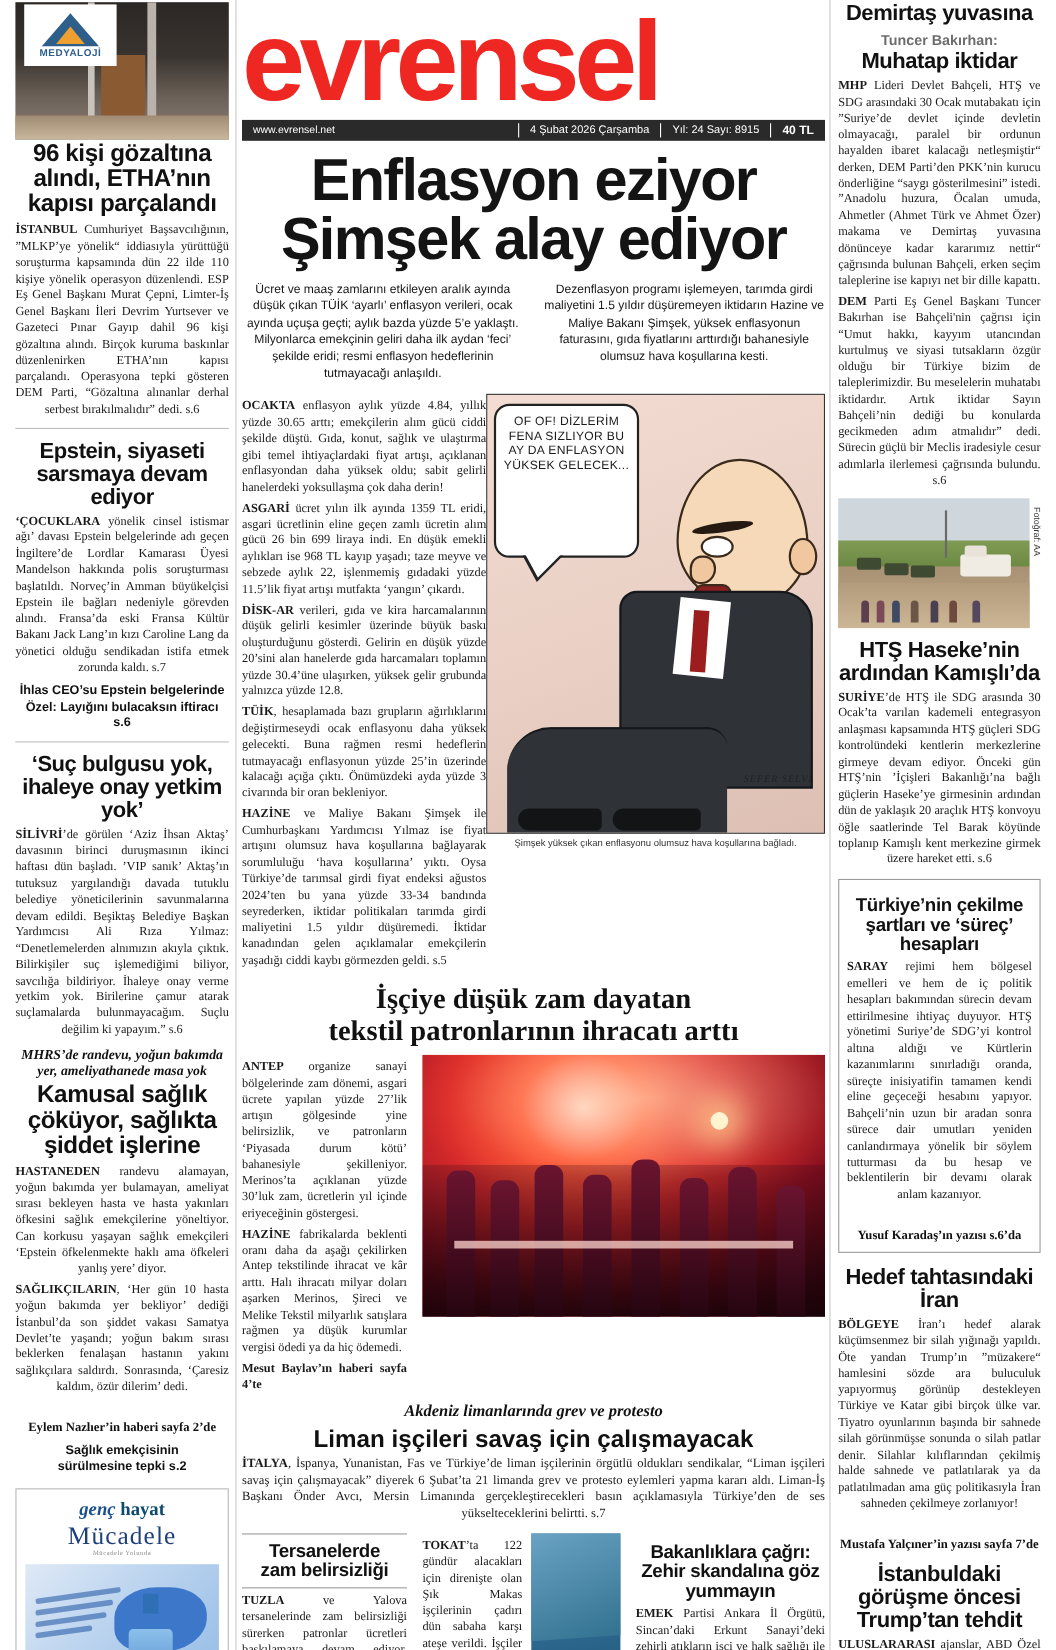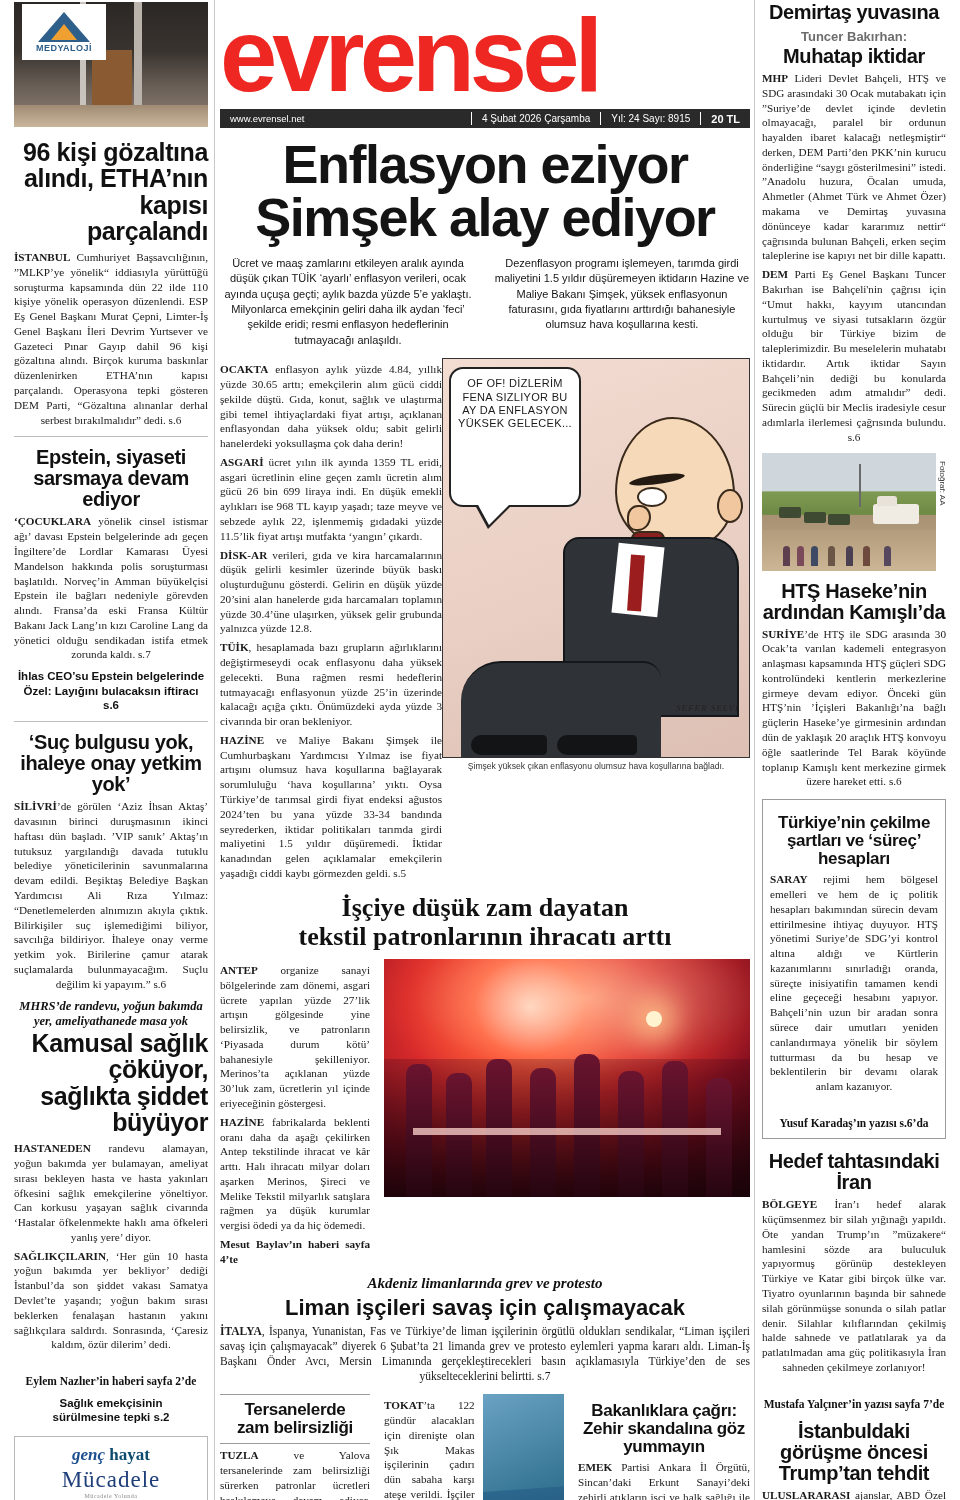--- a/index.html
+++ b/index.html
@@ -37,21 +37,21 @@
     position:relative; overflow:hidden;
   }
   .photo-door .dframe{position:absolute;left:34%;top:0;width:6px;height:100%;background:#c8c3bd;}
   .photo-door .dframe2{position:absolute;left:62%;top:0;width:8px;height:100%;background:#b9b3ac;}
   .photo-door .dpanel{position:absolute;left:40%;top:38%;width:21%;height:48%;background:#8a5a33;}
   .photo-door .dfloor{position:absolute;left:0;bottom:0;width:100%;height:18%;background:linear-gradient(180deg,#a08a73,#c9b79c);}
   .photo-door .dlock{position:absolute;left:30%;top:22%;width:8px;height:14px;background:#1b1715;border-radius:2px;}
 
   
   h1,h2,h3,h4 { font-family:"Liberation Sans", sans-serif; font-weight:bold; color:#111; }
-  .hl-xl { font-size:25px; line-height:1.05; text-align:right; margin:12px 0 6px; letter-spacing:-.4px;}
+  .hl-xl { font-size:22px; line-height:1.05; text-align:center; margin:0 0 6px; letter-spacing:-.4px;}
   .hl-lg { font-size:20px; line-height:1.05; text-align:center; margin:10px 0 4px; letter-spacing:-.4px;}
   .hl-md { font-size:17px; line-height:1.06; text-align:center; margin:8px 0 4px; letter-spacing:-.3px;}
   .kicker { font-family:"Liberation Sans",sans-serif; font-size:13px; font-weight:bold; color:#6d6d6d; text-align:center; margin-top:6px;}
   .kicker-it { font-family:"Liberation Serif",serif; font-style:italic; font-weight:bold; font-size:12.5px; text-align:center; color:#111; line-height:1.15; margin:8px 0 0;}
 
   
   .body { font-family:"Liberation Serif", serif; font-size:11.2px; line-height:1.32; text-align:justify; text-align-last:center; color:#1a1a1a; margin-top:4px; hyphens:auto;}
   .body b, .lead { font-weight:bold;margin-top:13px; }
   .body.jl { text-align:justify; text-align-last:left; }
   .refline { font-family:"Liberation Sans",sans-serif; font-size:11.5px; font-weight:bold; text-align:center; line-height:1.25; margin-top:7px;}
@@ -188,22 +188,22 @@
     <h2 class="hl-lg">Epstein, siyaseti sarsmaya devam ediyor</h2>
     <p class="body"><b>‘ÇOCUKLARA</b><span> yönelik cinsel istismar ağı’ davası Epstein belgelerinde adı geçen İngiltere’de Lordlar Kamarası Üyesi Mandelson hakkında polis soruşturması başlatıldı. Norveç’in Amman büyükelçisi Epstein ile bağları nedeniyle görevden alındı. Fransa’da eski Fransa Kültür Bakanı Jack Lang’ın kızı Caroline Lang da yönetici olduğu sendikadan istifa etmek zorunda kaldı. s.7</span></p>
     <div class="refline" style="white-space:pre-line">İhlas CEO’su Epstein belgelerinde
 Özel: Layığını bulacaksın iftiracı s.6</div>
 
     <div class="rule"></div>
     <h2 class="hl-lg">‘Suç bulgusu yok, ihaleye onay yetkim yok’</h2>
     <p class="body"><b>SİLİVRİ</b><span>’de görülen ‘Aziz İhsan Aktaş’ davasının birinci duruşmasının ikinci haftası dün başladı. ’VIP sanık’ Aktaş’ın tutuksuz yargılandığı davada tutuklu belediye yöneticilerinin savunmalarına devam edildi. Beşiktaş Belediye Başkan Yardımcısı Ali Rıza Yılmaz: “Denetlemelerden alnımızın akıyla çıktık. Bilirkişiler suç işlemediğimi biliyor, savcılığa bildiriyor. İhaleye onay verme yetkim yok. Birilerine çamur atarak suçlamalarda bulunmayacağım. Suçlu değilim ki yapayım.” s.6</span></p>
 
     <div class="kicker-it">MHRS’de randevu, yoğun bakımda yer, ameliyathanede masa yok</div>
-    <h2 class="hl-xl" style="margin-top:2px">Kamusal sağlık çöküyor, sağlıkta şiddet büyüyor</h2>
-    <p class="body"><b>HASTANEDEN</b><span> randevu alamayan, yoğun bakımda yer bulamayan, ameliyat sırası bekleyen hasta ve hasta yakınları öfkesini sağlık emekçilerine yöneltiyor. Can korkusu yaşayan sağlık civarında ‘Hastalar öfkelenmekte haklı ama öfkeleri yanlış yere’ diyor.</span></p>
+    <h2 class="hl-xl" style="margin-top:2px">Kamusal sağlık çöküyor, sağlıkta şiddet işlerine</h2>
+    <p class="body"><b>HASTANEDEN</b><span> randevu alamayan, yoğun bakımda yer bulamayan, ameliyat sırası bekleyen hasta ve hasta yakınları öfkesini sağlık emekçilerine yöneltiyor. Can korkusu yaşayan sağlık emekçileri ‘Epstein öfkelenmekte haklı ama öfkeleri yanlış yere’ diyor.</span></p>
     <p class="body"><b>SAĞLIKÇILARIN</b><span>, ‘Her gün 10 hasta yoğun bakımda yer bekliyor’ dediği İstanbul’da son şiddet vakası Samatya Devlet’te yaşandı; yoğun bakım sırası beklerken fenalaşan hastanın yakını sağlıkçılara saldırdı. Sonrasında, ‘Çaresiz kaldım, özür dilerim’ dedi.</span></p>
     <div class="refline-s">Eylem Nazlıer’in haberi sayfa 2’de</div>
     <div class="refline" style="white-space:pre-line">Sağlık emekçisinin
 sürülmesine tepki s.2</div>
 
     <div class="gh-box">
       <div class="gh-logo">
         <span class="g1">genç</span>
         <span class="g2">hayat</span>
       </div>
@@ -225,21 +225,21 @@
   </div>
 
   <div class="col-mid">
 
     <div class="masthead">
       <div class="evrensel">evrensel</div>
       <div class="infobar">
         <div class="site">www.evrensel.net</div>
         <div class="seg">4 Şubat 2026 Çarşamba</div>
         <div class="seg">Yıl: 24  Sayı: 8915</div>
-        <div class="seg price">20 TL</div>
+        <div class="seg price">40 TL</div>
       </div>
     </div>
 
     <div class="main-hl">
       <div>Enflasyon eziyor</div>
       <div>Şimşek alay ediyor</div>
     </div>
 
     <div class="lead2">
       <div>Ücret ve maaş zamlarını etkileyen aralık ayında düşük çıkan TÜİK ‘ayarlı’ enflasyon verileri, ocak ayında uçuşa geçti; aylık bazda yüzde 5’e yaklaştı. Milyonlarca emekçinin geliri daha ilk aydan ‘feci’ şekilde eridi; resmi enflasyon hedeflerinin tutmayacağı anlaşıldı.</div>

